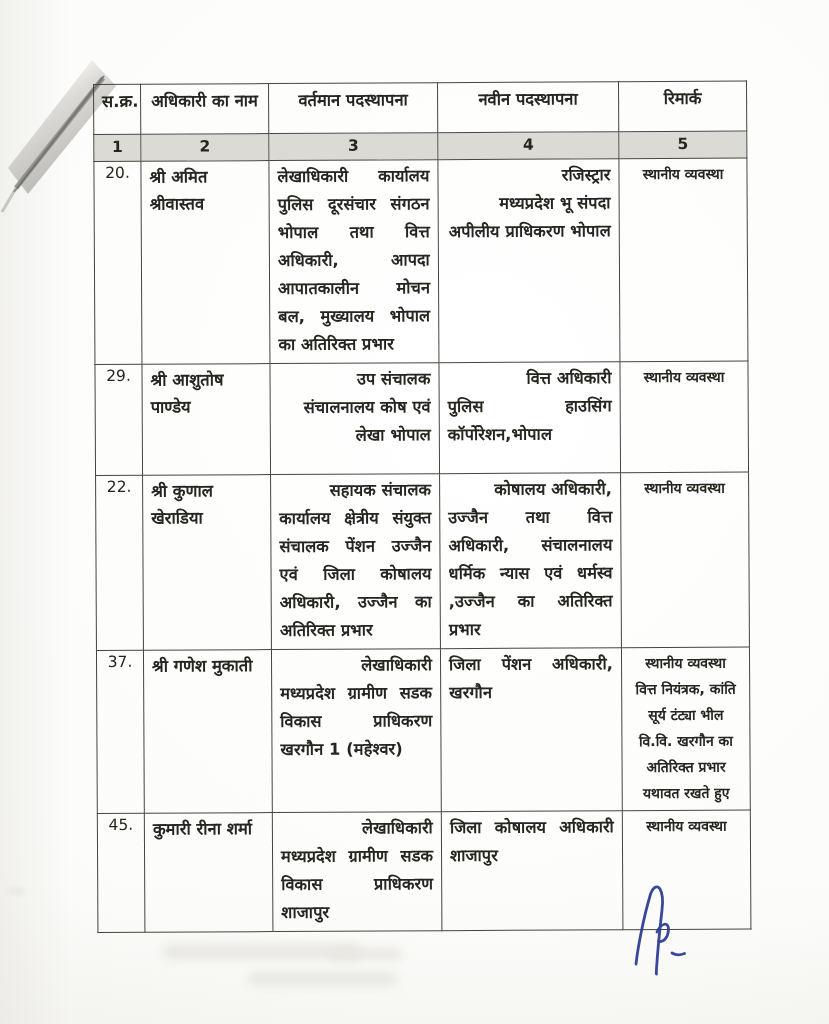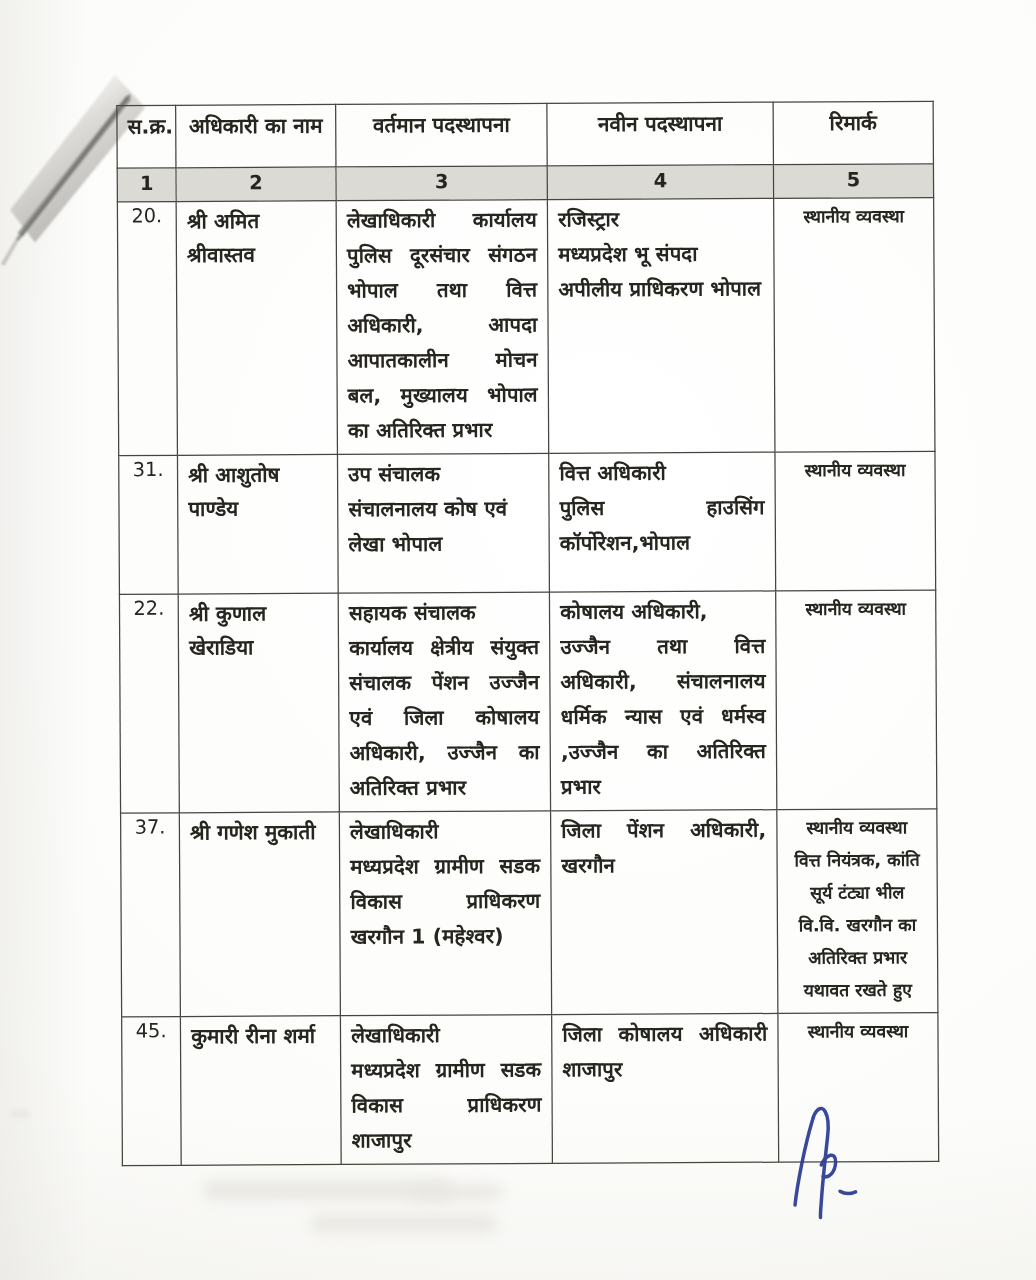--- a/index.html
+++ b/index.html
@@ -42,21 +42,21 @@
   }
   tr.hdr{height:50px;}
   tr.hdr th{font-size:16.5px;font-weight:700;text-align:center;padding-top:5px;line-height:24px;}
   tr.nums{height:27px;}
   tr.nums td{
     background:#dcdad4;text-align:center;font-weight:700;
     font-size:15.5px;padding:2px 0 2px 0;line-height:20px;
   }
   td.sno{text-align:center;font-size:15.5px;font-weight:500;padding-top:7px;}
   td.name{font-weight:700;font-size:16.5px;line-height:27px;padding-top:6px;}
-  td.body p{margin:0;font-size:16.3px;font-weight:600;line-height:28px;letter-spacing:.1px;}
+  td.body p{margin:0;font-size:16.3px;font-weight:600;line-height:28px;letter-spacing:.1px;text-align:right;}
   td.body p.just{text-align:justify;}
   td.remark{text-align:center;padding-top:6px;}
   td.remark p{margin:0;font-size:14px;font-weight:600;line-height:26px;text-align:center;}
   
   .ghost{position:absolute;background:#e9e8e3;border-radius:9px;filter:blur(5px);}
   .sig{position:absolute;left:628px;top:880px;}
 </style>
 </head>
 <body>
 
@@ -112,21 +112,21 @@
       <td class="body">
         <p>रजिस्ट्रार</p>
         <p>मध्यप्रदेश भू संपदा अपीलीय प्राधिकरण भोपाल</p>
       </td>
       <td class="remark">
         <p>स्थानीय व्यवस्था</p>
       </td>
     </tr>
 
     <tr style="height:111px">
-      <td class="sno">31.</td>
+      <td class="sno">29.</td>
       <td class="name">श्री आशुतोष पाण्डेय</td>
       <td class="body">
         <p>उप संचालक</p>
         <p>संचालनालय कोष एवं लेखा भोपाल</p>
       </td>
       <td class="body">
         <p>वित्त अधिकारी</p>
         <p class="just">पुलिस हाउसिंग कॉर्पोरेशन,भोपाल</p>
       </td>
       <td class="remark">

